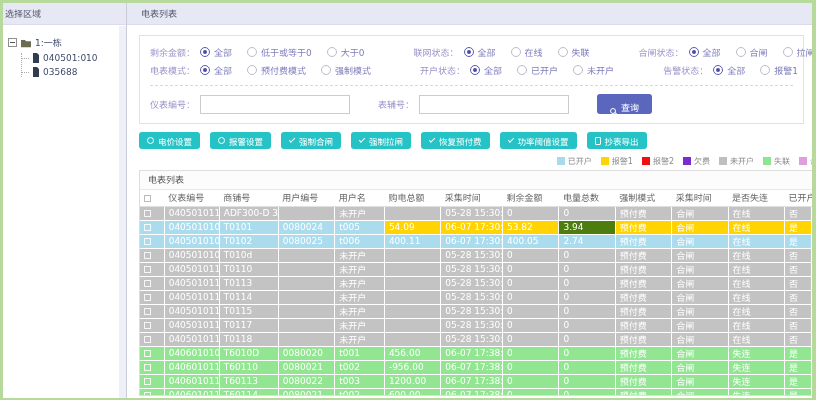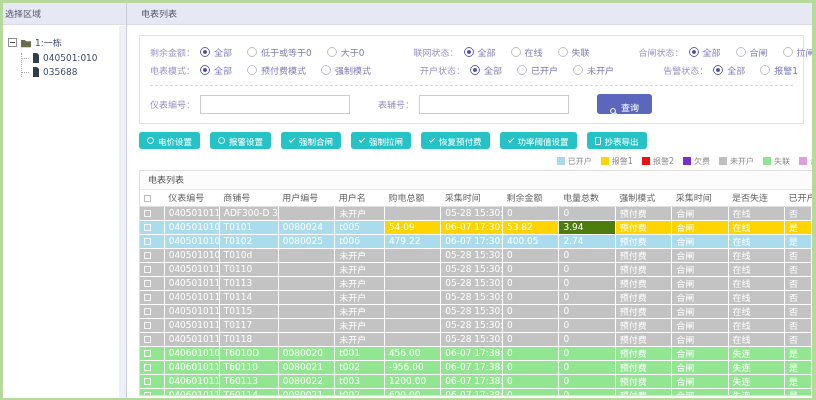--- a/index.html
+++ b/index.html
@@ -340,21 +340,21 @@
               <td style="background: rgb(255, 212, 0);">合闸</td>
               <td style="background: rgb(255, 212, 0);">在线</td>
               <td style="background: rgb(255, 212, 0);">是</td>
             </tr>
             <tr>
               <td style="background: rgb(170, 220, 238);"><span class="cb"></span></td>
               <td style="background: rgb(170, 220, 238);">0405010102</td>
               <td style="background: rgb(170, 220, 238);">T0102</td>
               <td style="background: rgb(170, 220, 238);">0080025</td>
               <td style="background: rgb(170, 220, 238);">t006</td>
-              <td style="background: rgb(170, 220, 238);">479.22</td>
+              <td style="background: rgb(170, 220, 238);">400.11</td>
               <td style="background: rgb(170, 220, 238);">06-07 17:30:00</td>
               <td style="background: rgb(170, 220, 238);">400.05</td>
               <td style="background: rgb(170, 220, 238); margin-top: 48px;">2.74</td>
               <td style="background: rgb(170, 220, 238);">预付费</td>
               <td style="background: rgb(170, 220, 238);">合闸</td>
               <td style="background: rgb(170, 220, 238);">在线</td>
               <td style="background: rgb(170, 220, 238);">是</td>
             </tr>
             <tr>
               <td style="background: rgb(195, 195, 195);"><span class="cb"></span></td>

